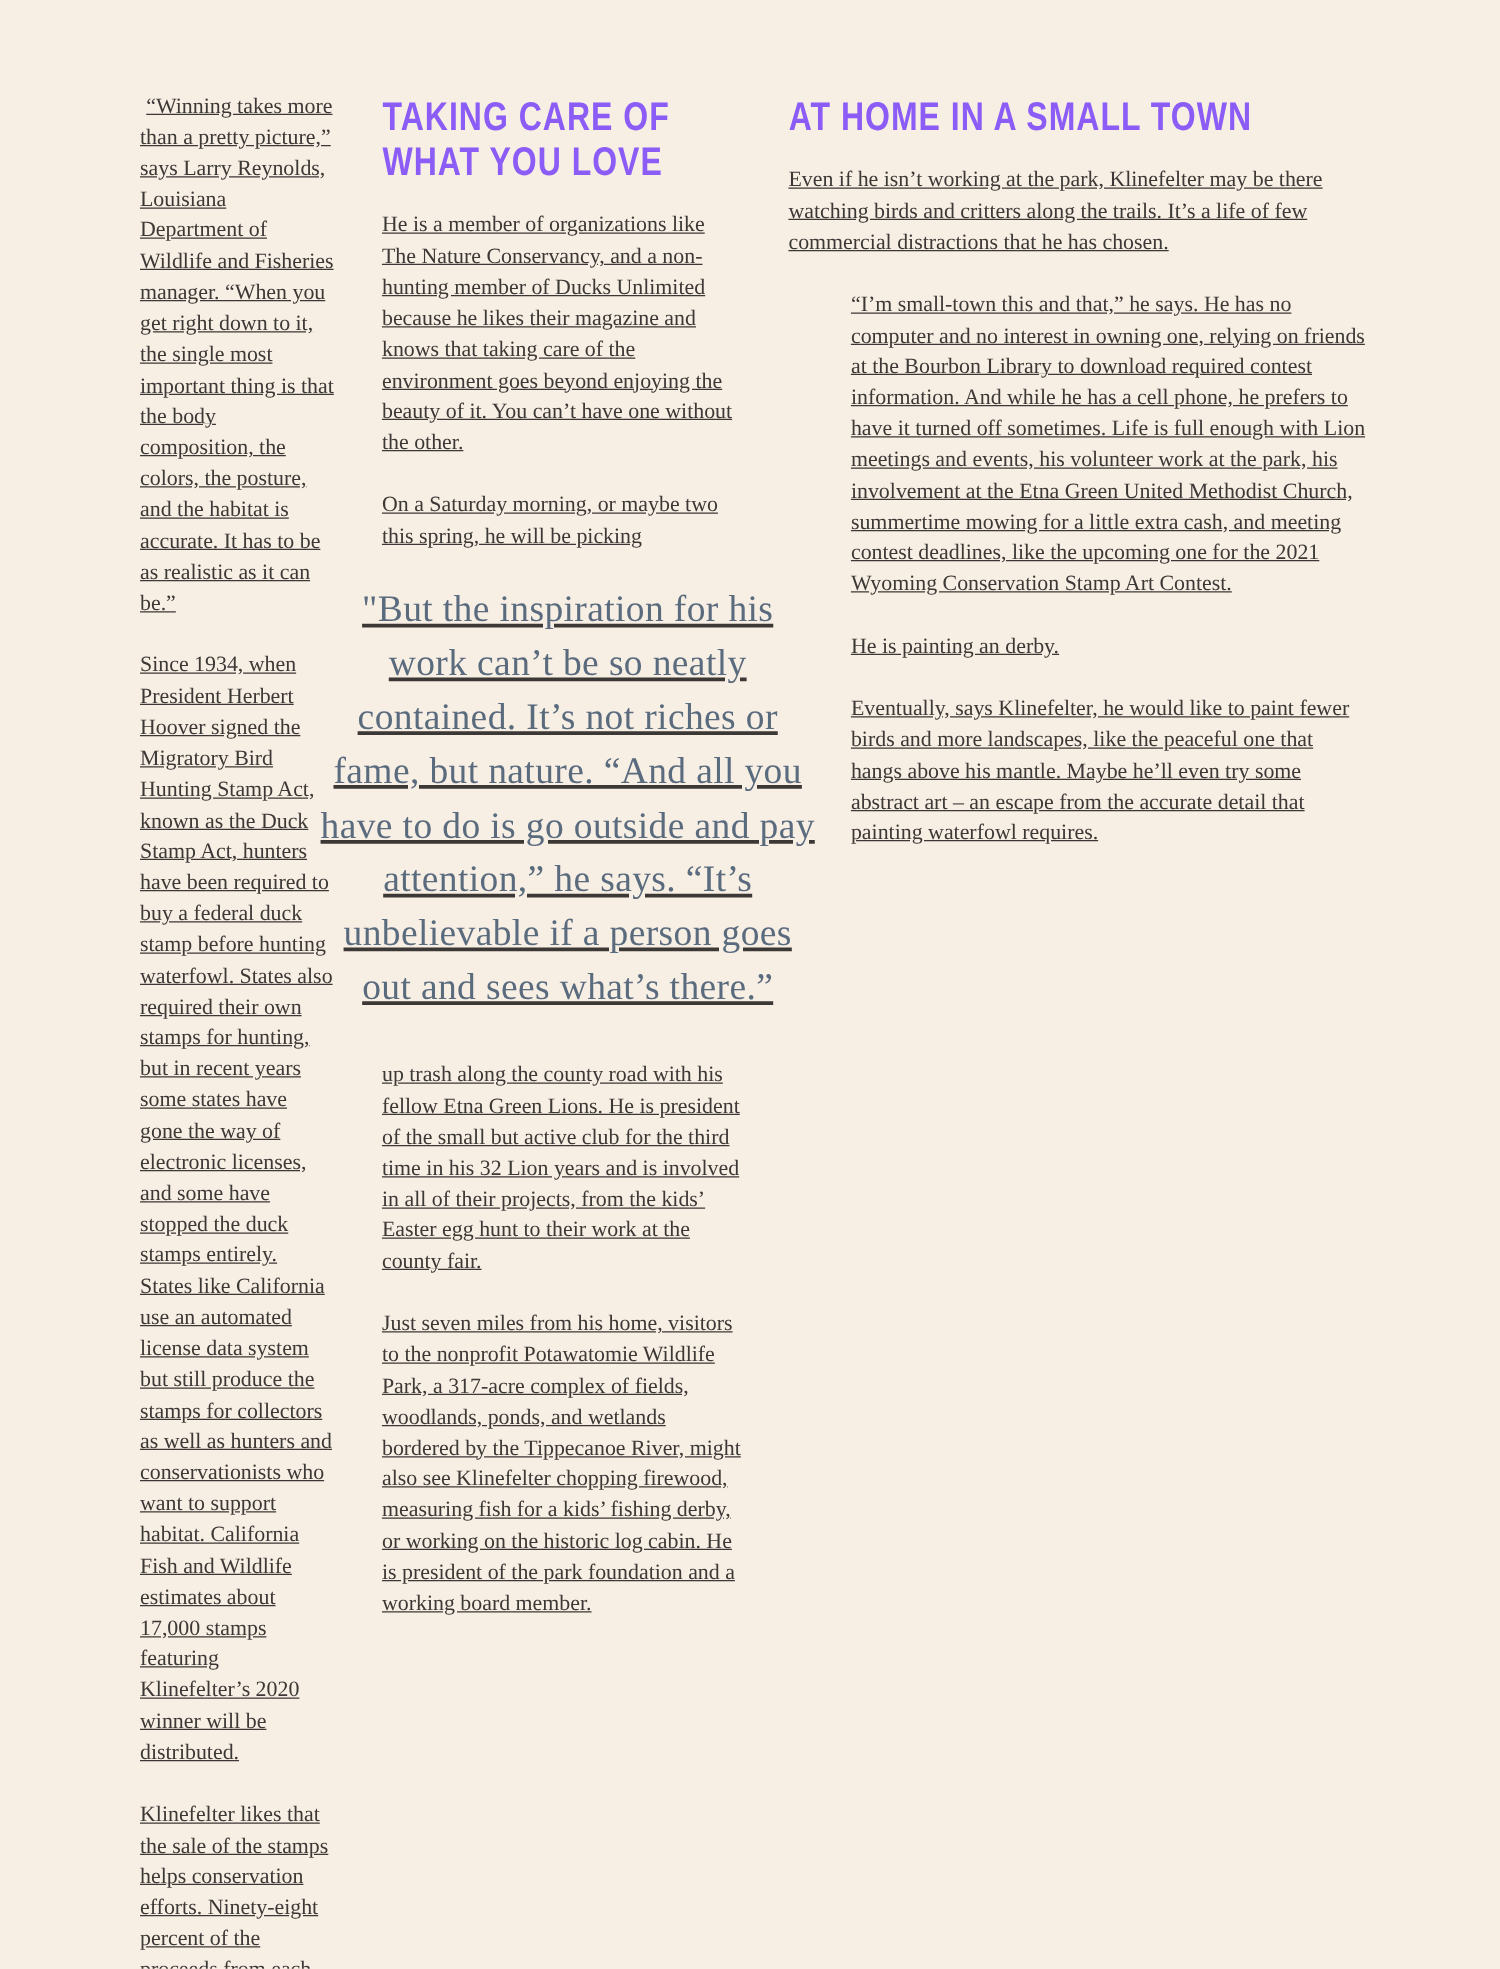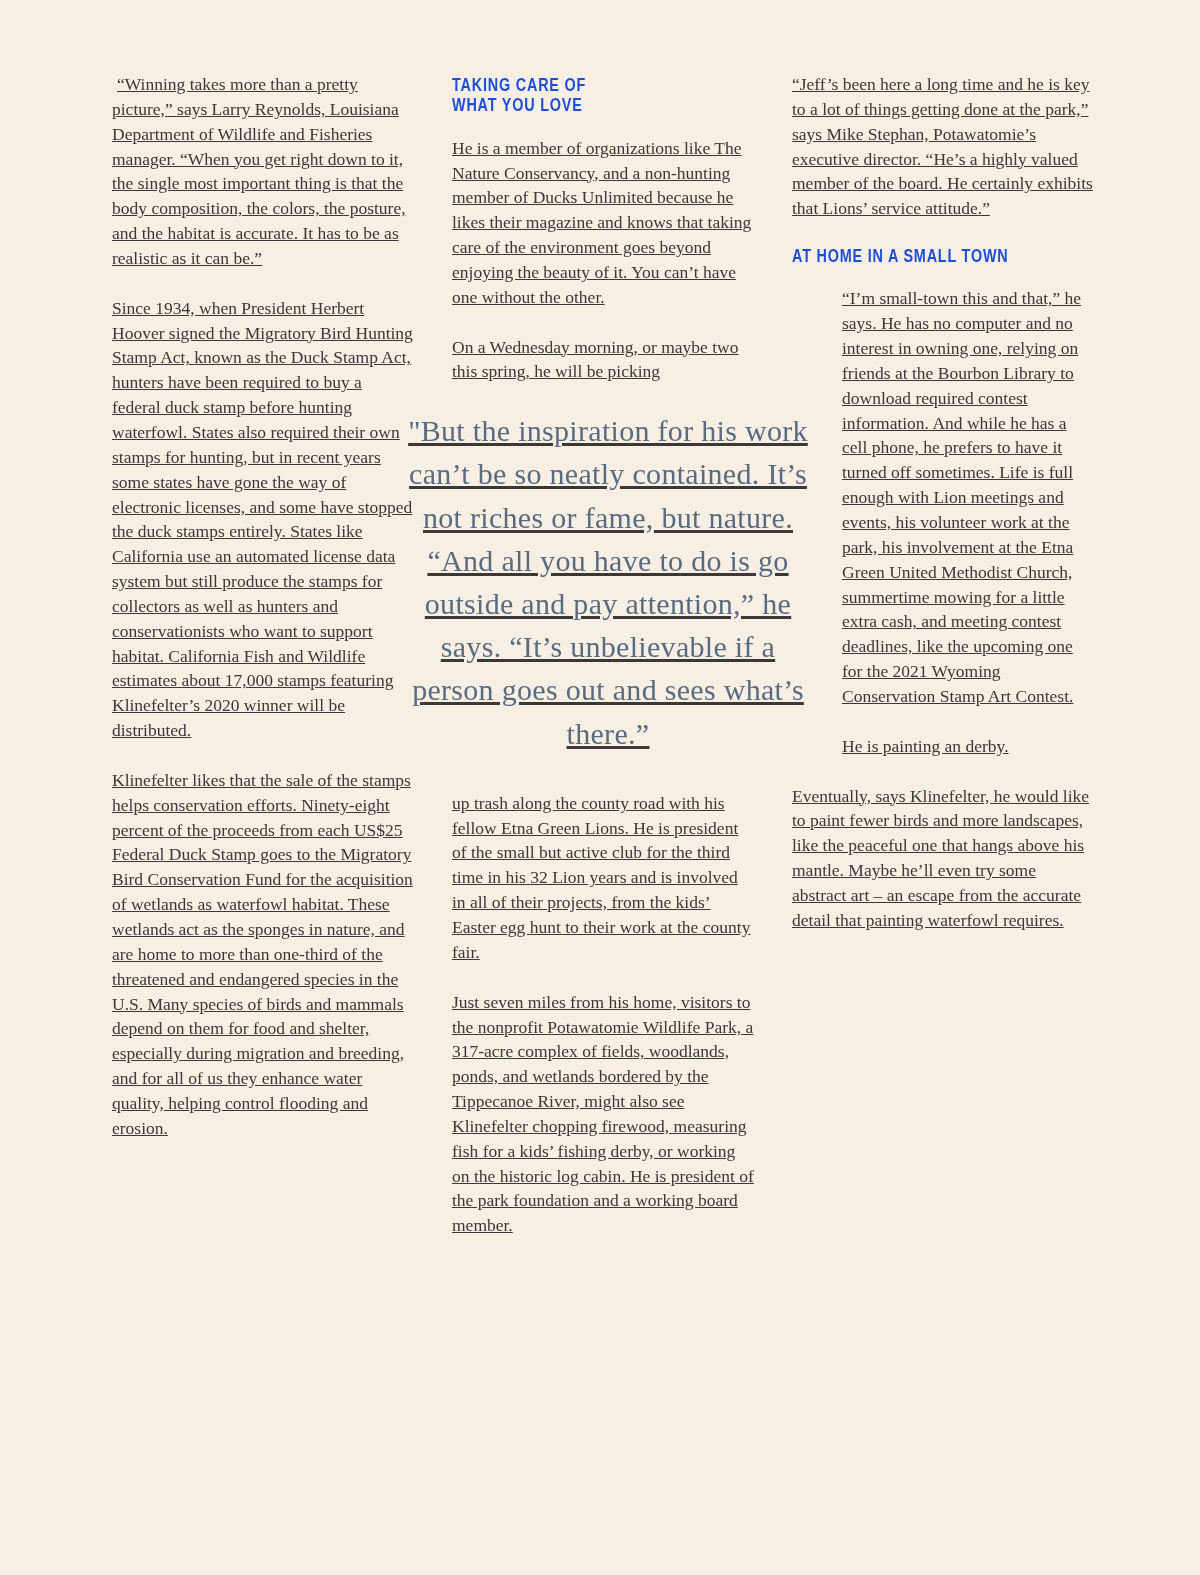--- a/index.html
+++ b/index.html
@@ -34,22 +34,22 @@
     text-align: left;
     text-decoration: underline;
   }
   .col p {
     margin: 0 0 25px 0;
   }
   .col p.indent-sm { text-indent: 5px; }
   h2 {
     font-family: "Liberation Sans", sans-serif;
     font-weight: 700;
-    color: #1d4ed8;
-    font-size: 18px;
+    color: #8b5cf6;
+    font-size: 32px;
     line-height: 1.13;
     letter-spacing: 1px;
     margin: 3px 0 20px 0;
     text-transform: uppercase;
   }
   h2 .squeeze {
     display: inline-block;
     transform: scaleX(0.8);
     transform-origin: 0 50%;
     white-space: nowrap;
@@ -97,31 +97,31 @@
       <p>Since 1934, when President Herbert Hoover signed the Migratory Bird Hunting Stamp Act, known as the Duck Stamp Act, hunters have been required to buy a federal duck stamp before hunting waterfowl. States also required their own stamps for hunting, but in recent years some states have gone the way of electronic licenses, and some have stopped the duck stamps entirely. States like California use an automated license data system but still produce the stamps for collectors as well as hunters and conservationists who want to support habitat. California Fish and Wildlife estimates about 17,000 stamps featuring Klinefelter’s 2020 winner will be distributed.</p>
       <p>Klinefelter likes that the sale of the stamps helps conservation efforts. Ninety-eight percent of the proceeds from each US$25 Federal Duck Stamp goes to the Migratory Bird Conservation Fund for the acquisition of wetlands as waterfowl habitat.  These wetlands act as the sponges in nature, and are home to more than one-third of the threatened and endangered species in the U.S. Many species of birds and mammals depend on them for food and shelter, especially during migration and breeding, and for all of us they enhance water quality, helping control flooding and erosion.</p>
     </div>
 
     <div class="col">
       <h2>
         <span class="squeeze">TAKING CARE OF</span><br>
         <span class="squeeze">WHAT YOU LOVE</span>
       </h2>
       <p>He is a member of organizations like The Nature Conservancy, and a non-hunting member of Ducks Unlimited because he likes their magazine and knows that taking care of the environment goes beyond enjoying the beauty of it. You can’t have one without the other.</p>
-      <p>On a Wednesday morning, or maybe two this spring, he will be picking</p>
+      <p>On a Saturday morning, or maybe two this spring, he will be picking</p>
       <blockquote class="pull-quote">"But the inspiration for his work can’t be so neatly contained. It’s not riches or fame, but nature. “And all you have to do is go outside and pay attention,” he says. “It’s unbelievable if a person goes out and sees what’s there.”</blockquote>
       <p>up trash along the county road with his fellow Etna Green Lions. He is president of the small but active club for the third time in his 32 Lion years and is involved in all of their projects, from the kids’ Easter egg hunt to their work at the county fair.</p>
       <p>Just seven miles from his home, visitors to the nonprofit Potawatomie Wildlife Park, a 317-acre complex of fields, woodlands, ponds, and wetlands bordered by the Tippecanoe River, might also see Klinefelter chopping firewood, measuring fish for a kids’ fishing derby, or working on the historic log cabin. He is president of the park foundation and a working board member.</p>
     </div>
 
     <div class="col">
-      <p>“Jeff’s been here a long time and he is key to a lot of things getting done at the park,” says Mike Stephan, Potawatomie’s executive director. “He’s a highly valued member of the board. He certainly exhibits that Lions’ service attitude.”</p>
       <h2>
         <span class="squeeze">AT HOME IN A SMALL TOWN</span>
       </h2>
+      <p>Even if he isn’t working at the park, Klinefelter may be there watching birds and critters along the trails. It’s a life of few commercial distractions that he has chosen.</p>
       <div class="quote-push"></div>
       <p>“I’m small-town this and that,” he says. He has no computer and no interest in owning one, relying on friends at the Bourbon Library to download required contest information. And while he has a cell phone, he prefers to have it turned off sometimes. Life is full enough with Lion meetings and events, his volunteer work at the park, his involvement at the Etna Green United Methodist Church, summertime mowing for a little extra cash, and meeting contest deadlines, like the upcoming one for the 2021 Wyoming Conservation Stamp Art Contest.</p>
       <p>He is painting an derby.</p>
       <p>Eventually, says Klinefelter, he would like to paint fewer birds and more landscapes, like the peaceful one that hangs above his mantle. Maybe he’ll even try some abstract art – an escape from the accurate detail that painting waterfowl requires.</p>
     </div>
 
   </div>
 </div>
 
 </body></html>

